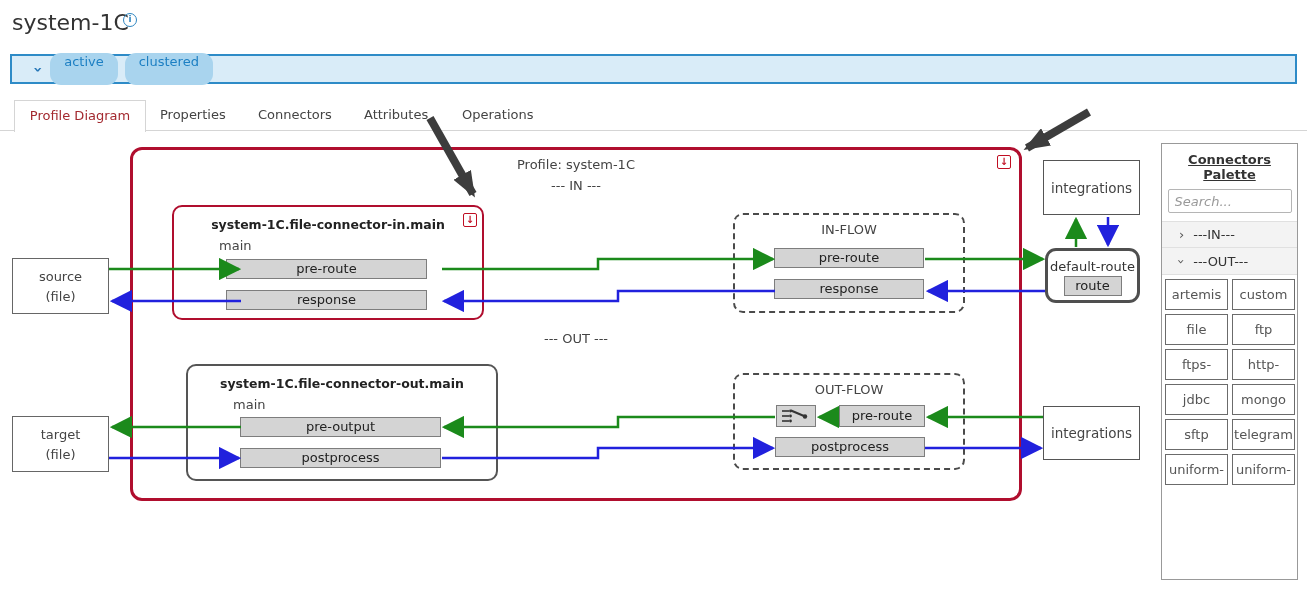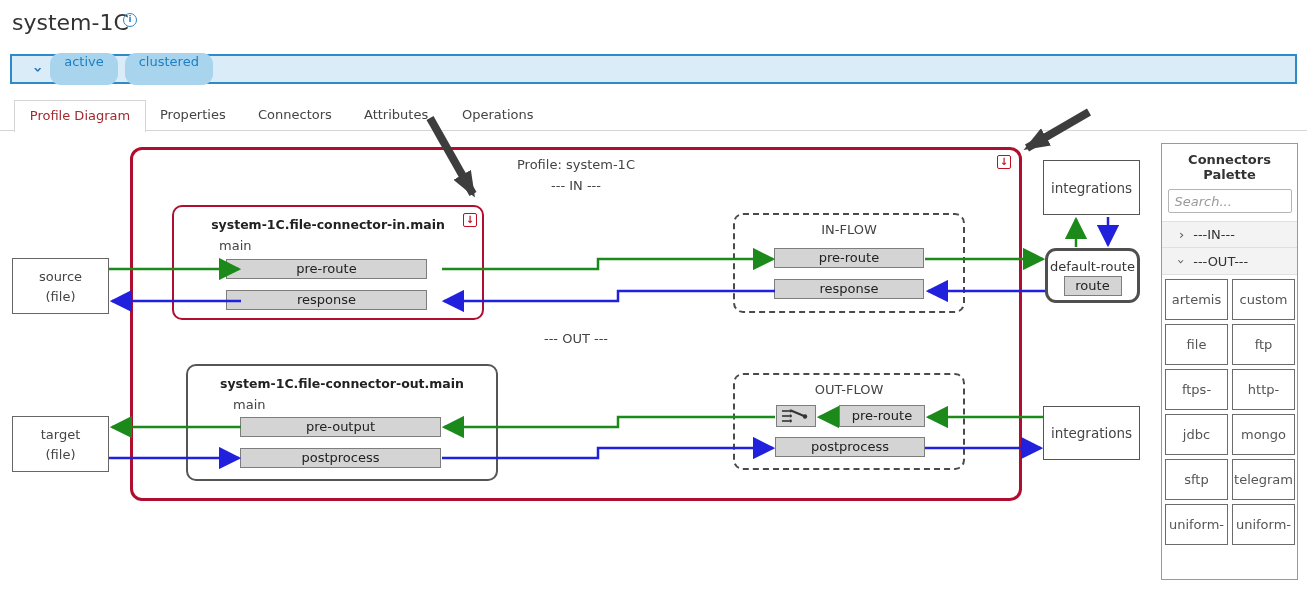--- a/index.html
+++ b/index.html
@@ -59,30 +59,30 @@
   .int-bottom { left:1043px; top:406px; height:54px; }
   .default-route { left:1045px; top:248px; width:95px; height:55px; border:3px solid #4f4f4f; border-radius:11px;
     display:flex; flex-direction:column; align-items:center; }
   .dr-title { margin-top:8px; font-size:13px; color:#333; }
   .dr-bar { position:static; width:58px; height:20px; margin-top:2px; }
 
   .switch-bar { position:absolute; background:#d4d4d4; border:1px solid #7d7d7d; cursor:pointer; }
 
   
   .palette { position:absolute; left:1161px; top:143px; width:137px; height:437px; border:1.5px solid #999; background:#fff; z-index:4; }
-  .palette-title { text-align:center; font-size:13px; font-weight:600; color:#333; padding:8px 0 7px 0; }
+  .palette-title { text-align:center; font-size:13px; font-weight:600; color:#333; padding:8px 0 7px 0;text-decoration:underline; }
   .palette-search { display:block; width:124px; height:24px; margin:0 auto 8px auto; border:1px solid #b5b5b5; border-radius:2px;
     font-family:inherit; font-size:13px; font-style:italic; color:#555; padding:0 6px; outline:none; }
   .palette-search::placeholder { color:#999; font-style:italic; }
   .pal-section { height:27px; background:#f3f3f3; border-top:1px solid #e0e0e0; border-bottom:1px solid #e0e0e0;
     display:flex; align-items:center; padding-left:17px; font-size:13px; color:#333; cursor:pointer; gap:9px; }
   .pal-chev { font-size:13px; color:#555; line-height:1; }
   .pal-chev.down { transform:rotate(90deg); }
   .pal-grid { display:grid; grid-template-columns:63px 63px; gap:4px; padding:4px 3px; }
-  .pal-tile { height:41px; border:1.5px solid #6b6b6b; background:#fff; display:flex; align-items:center; justify-content:center;
+  .pal-tile { height:31px; border:1.5px solid #6b6b6b; background:#fff; display:flex; align-items:center; justify-content:center;
     font-size:13px; color:#555; cursor:grab; }
 </style>
 </head>
 <body>
 
 <div class="app">
 
   <div class="page-title">system-1C</div>
   <div class="info-badge">i</div>
 

